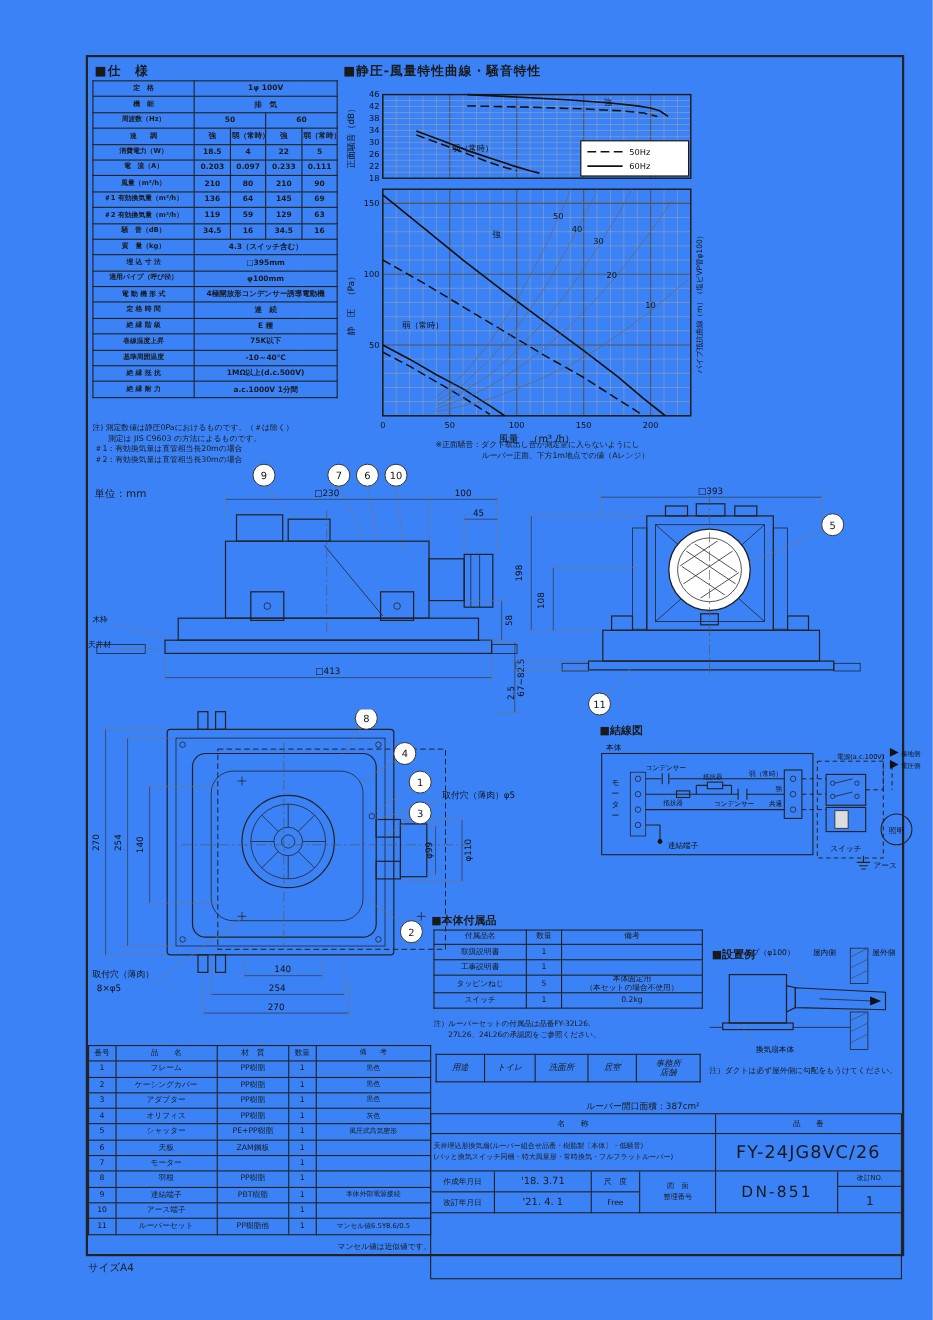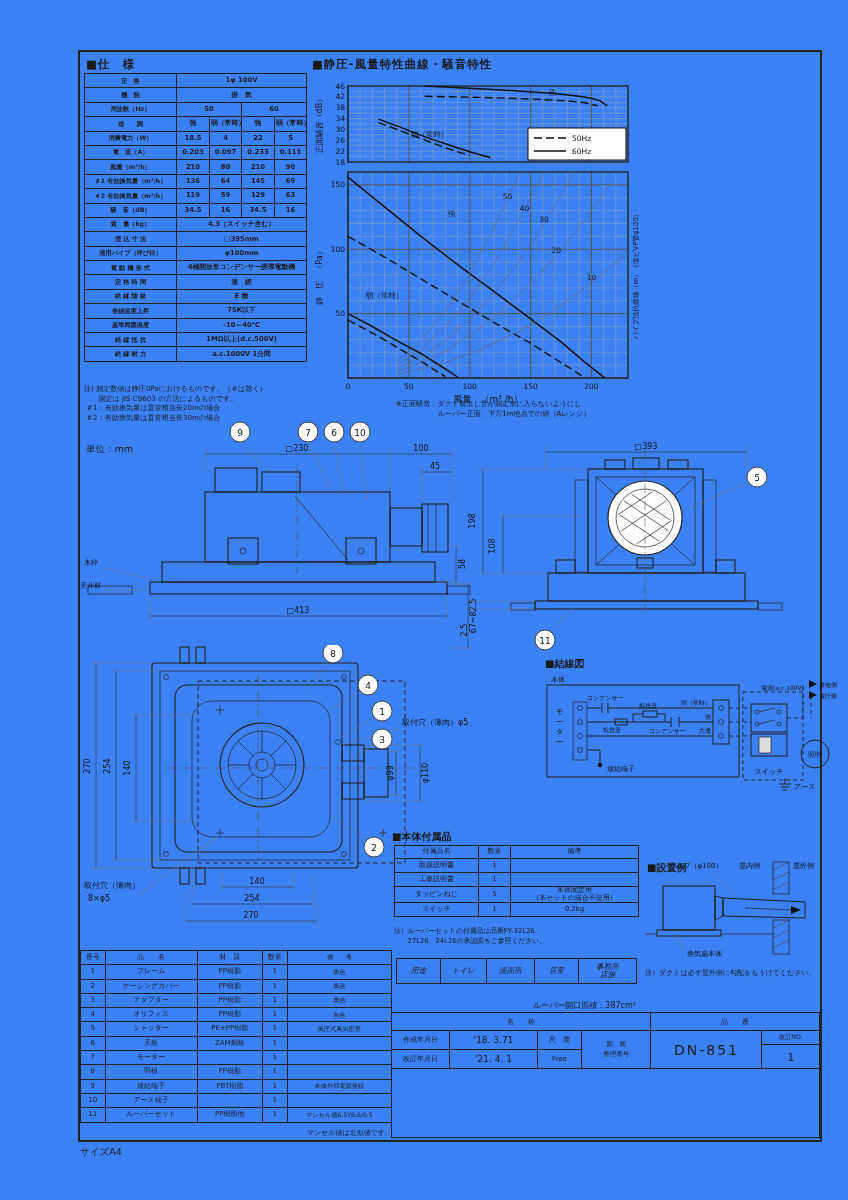--- a/index.html
+++ b/index.html
@@ -54,21 +54,21 @@
   .wr{stroke:#222;stroke-width:1;fill:none}
   .wrd{stroke:#222;stroke-width:.9;fill:none;stroke-dasharray:4 3}
   text.d8{font-size:8px;fill:#111}
   text.d7{font-size:7px;fill:#111}
   text.d6{font-size:6px;fill:#111}
   .co circle{fill:#fff;stroke:#333;stroke-width:.9}
   .co text{font-size:9px;text-anchor:middle;fill:#111}
   .hatch{stroke:#444;stroke-width:.6}
 
   
-  .tblock{position:absolute;left:391px;top:1012px;width:429px;height:126px;border:1.5px solid #222;box-sizing:border-box;font-size:7px;text-align:center;}
+  .tblock{position:absolute;left:391px;top:1012px;width:429px;height:151px;border:1.5px solid #222;box-sizing:border-box;font-size:7px;text-align:center;}
   .tblock .cell{box-sizing:border-box;border-right:1px solid #222;border-bottom:1px solid #222;
        display:flex;align-items:center;justify-content:center;overflow:hidden;}
   .tb-row{display:flex;}
   .tb-pn{font-size:16px;letter-spacing:1px;}
   .tb-dn{font-size:14px;letter-spacing:2px;}
   .tb-company{font-size:13px;letter-spacing:2px;}
 </style>
 </head>
 <body>
 
@@ -841,20 +841,27 @@
         </tr>
       </tbody>
   </table>
   <div class="abs" style="left:80px;top:1128px;width:312px;text-align:right;font-size:7px;">マンセル値は近似値です。</div>
 
   <div class="tblock">
     <div class="tb-row" style="height:18px;">
       <div class="cell" style="width:260px;">名　　称</div>
       <div class="cell" style="width:169px;border-right:none;">品　　番</div>
     </div>
+    <div class="tb-row" style="height:34px;">
+      <div class="cell" style="width:260px;flex-direction:column;font-size:6.4px;line-height:1.45;align-items:flex-start;padding-left:2px;">
+        <div>天井埋込形換気扇(ルーバー組合せ品番・樹脂製〔本体〕・低騒音)</div>
+        <div>(パッと換気スイッチ同梱・特大風量形・常時換気・フルフラットルーバー)</div>
+      </div>
+      <div class="cell tb-pn" style="width:169px;border-right:none;">FY-24JG8VC/26</div>
+    </div>
     <div class="tb-row" style="height:38px;">
       <div style="width:190px;">
         <div class="tb-row" style="height:19px;">
           <div class="cell" style="width:58px;">作成年月日</div>
           <div class="cell" style="width:88px;font-size:9px;">'18. 3.71</div>
           <div class="cell" style="width:44px;">尺　度</div>
         </div>
         <div class="tb-row" style="height:19px;">
           <div class="cell" style="width:58px;">改訂年月日</div>
           <div class="cell" style="width:88px;font-size:9px;">'21. 4. 1</div>

